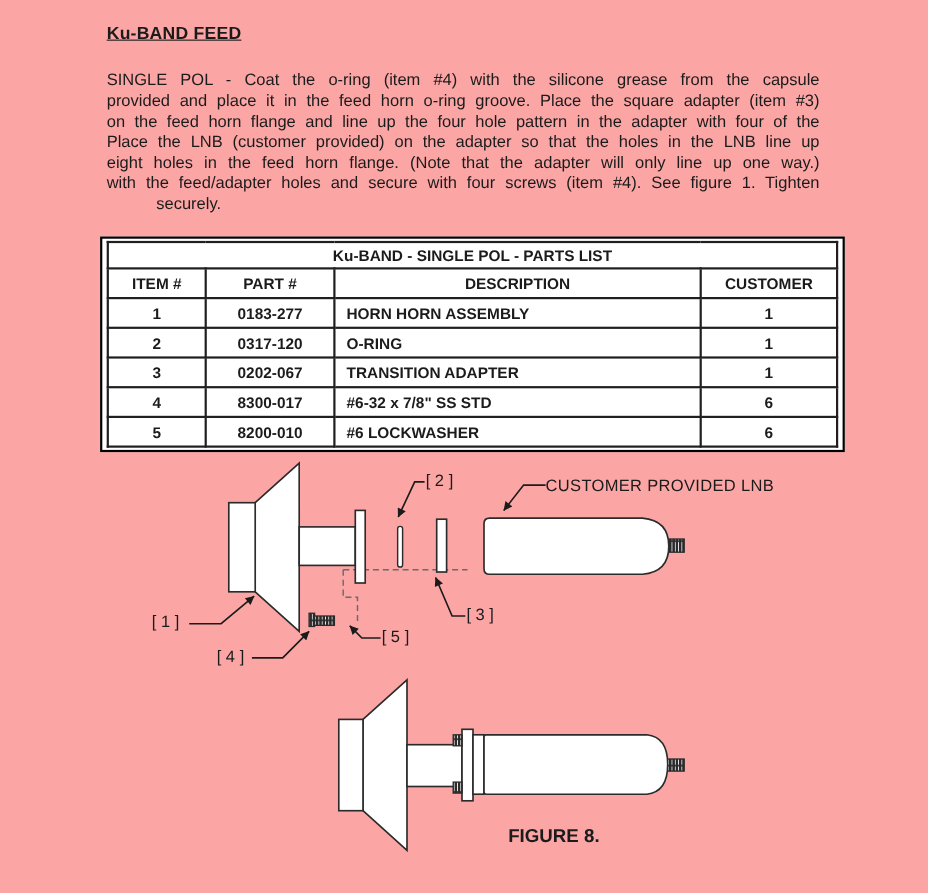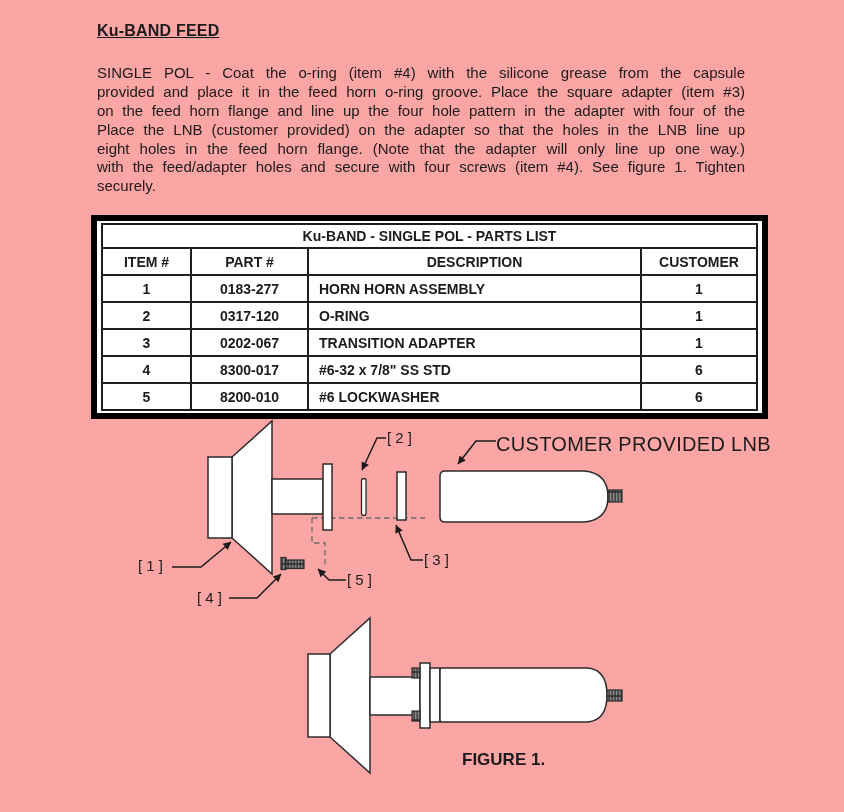--- a/index.html
+++ b/index.html
@@ -8,36 +8,36 @@
     font-family:"Liberation Sans", sans-serif; color:#1b1b1b; overflow:hidden;
   }
   
   #doc-title {
     position:absolute; left:97px; top:22px; font-size:16px; font-weight:bold;
     text-decoration:underline; letter-spacing:.2px; white-space:nowrap;
   }
   
   #intro { position:absolute; left:97px; top:64px; width:648px; font-size:15px; }
   #intro .jline { text-align:justify; text-align-last:justify; height:18.9px; line-height:18.9px; white-space:nowrap; }
-  #intro .jline.last { text-align-last:left; }
+  #intro .jline.last { text-align-last:left;margin-left:45px; }
   
   #table-frame {
     position:absolute; left:91px; top:215px; width:677px; box-sizing:border-box;
-    border:6px solid #000000; padding:2px 4px; background:#fff;
+    border:2px solid #000000; padding:2px 4px; background:#fff;
   }
   #parts-table { width:100%; border-collapse:collapse; table-layout:fixed; }
   #parts-table td {
     border:2px solid #1f1f1f; font-size:14px; font-weight:bold; text-align:center;
     height:25px; padding:0; overflow:hidden; white-space:nowrap;
   }
   #parts-table td.title-cell { height:22px; }
   #parts-table td.desc { text-align:left; padding-left:10px; }
   
   .callout { position:absolute; font-size:15px; white-space:nowrap; color:#1b1b1b; }
-  #lnb-callout { position:absolute; left:496px; top:433px; font-size:20px; white-space:nowrap; letter-spacing:.3px; }
+  #lnb-callout { position:absolute; left:496px; top:433px; font-size:15px; white-space:nowrap; letter-spacing:.3px; }
   #figure-caption { position:absolute; left:462px; top:750px; font-size:17px; font-weight:bold; white-space:nowrap; }
   #figure-svg { position:absolute; left:0; top:412px; }
 </style>
 </head>
 <body>
 
 <div id="page">
 
   <div id="doc-title">Ku-BAND FEED</div>
 
@@ -154,15 +154,15 @@
       <rect x="607" y="690" width="15" height="11" fill="url(#hatch)" stroke-width="1.2"></rect>
     </g>
   </svg>
 
   <div class="callout" style="left:138px; top:557px;">[ 1 ]</div>
   <div class="callout" style="left:387px; top:429px;">[ 2 ]</div>
   <div class="callout" style="left:424px; top:551px;">[ 3 ]</div>
   <div class="callout" style="left:197px; top:589px;">[ 4 ]</div>
   <div class="callout" style="left:347px; top:571px;">[ 5 ]</div>
   <div id="lnb-callout">CUSTOMER PROVIDED LNB</div>
-  <div id="figure-caption">FIGURE 1.</div>
+  <div id="figure-caption">FIGURE 8.</div>
 
 </div>
 
 </body></html>

